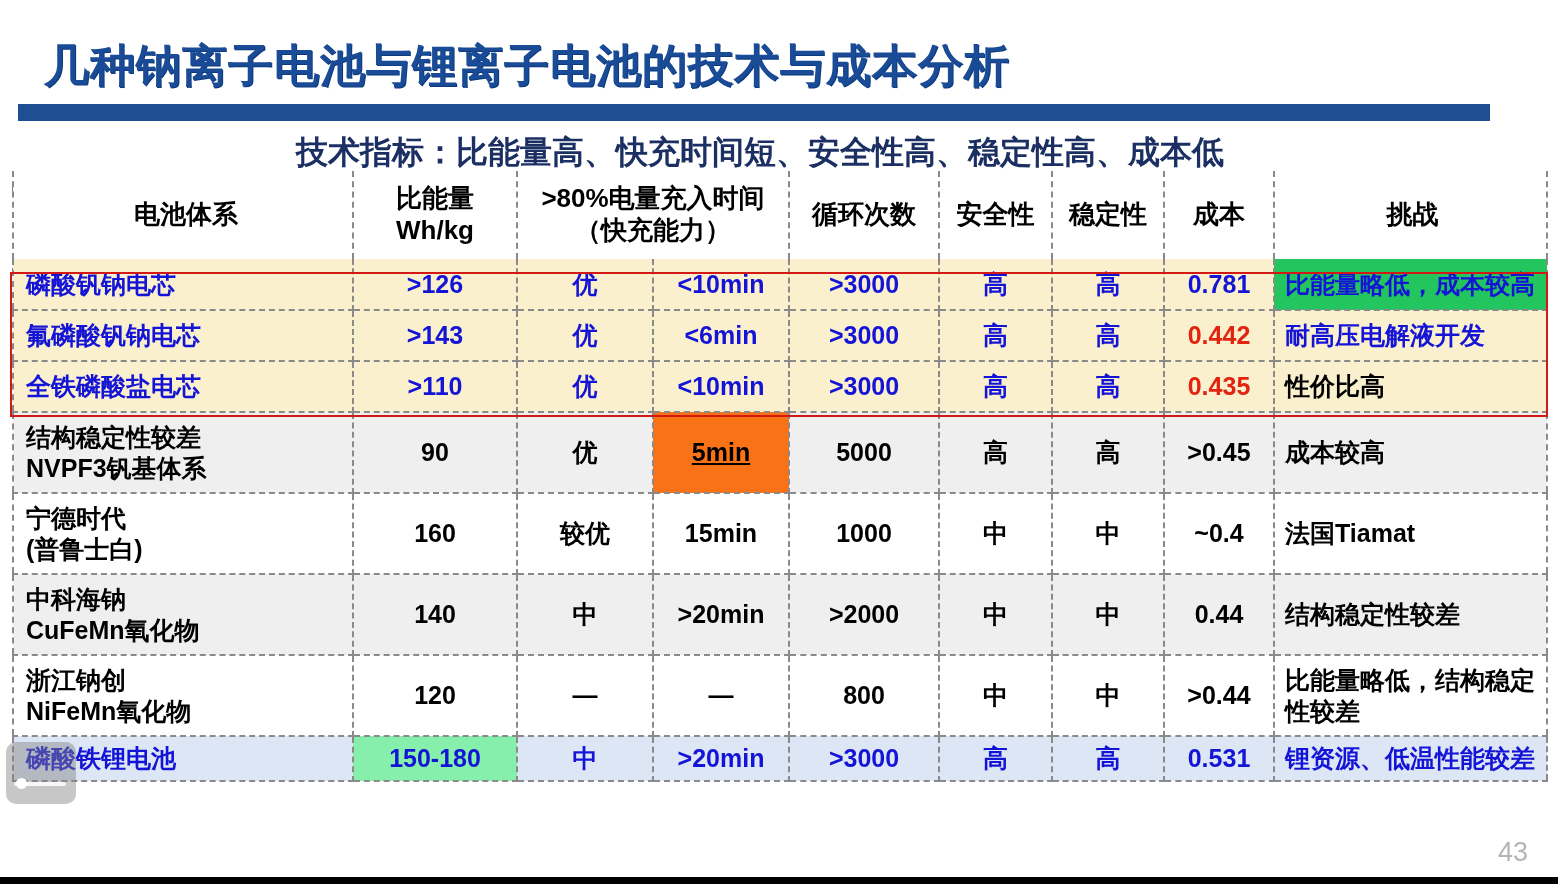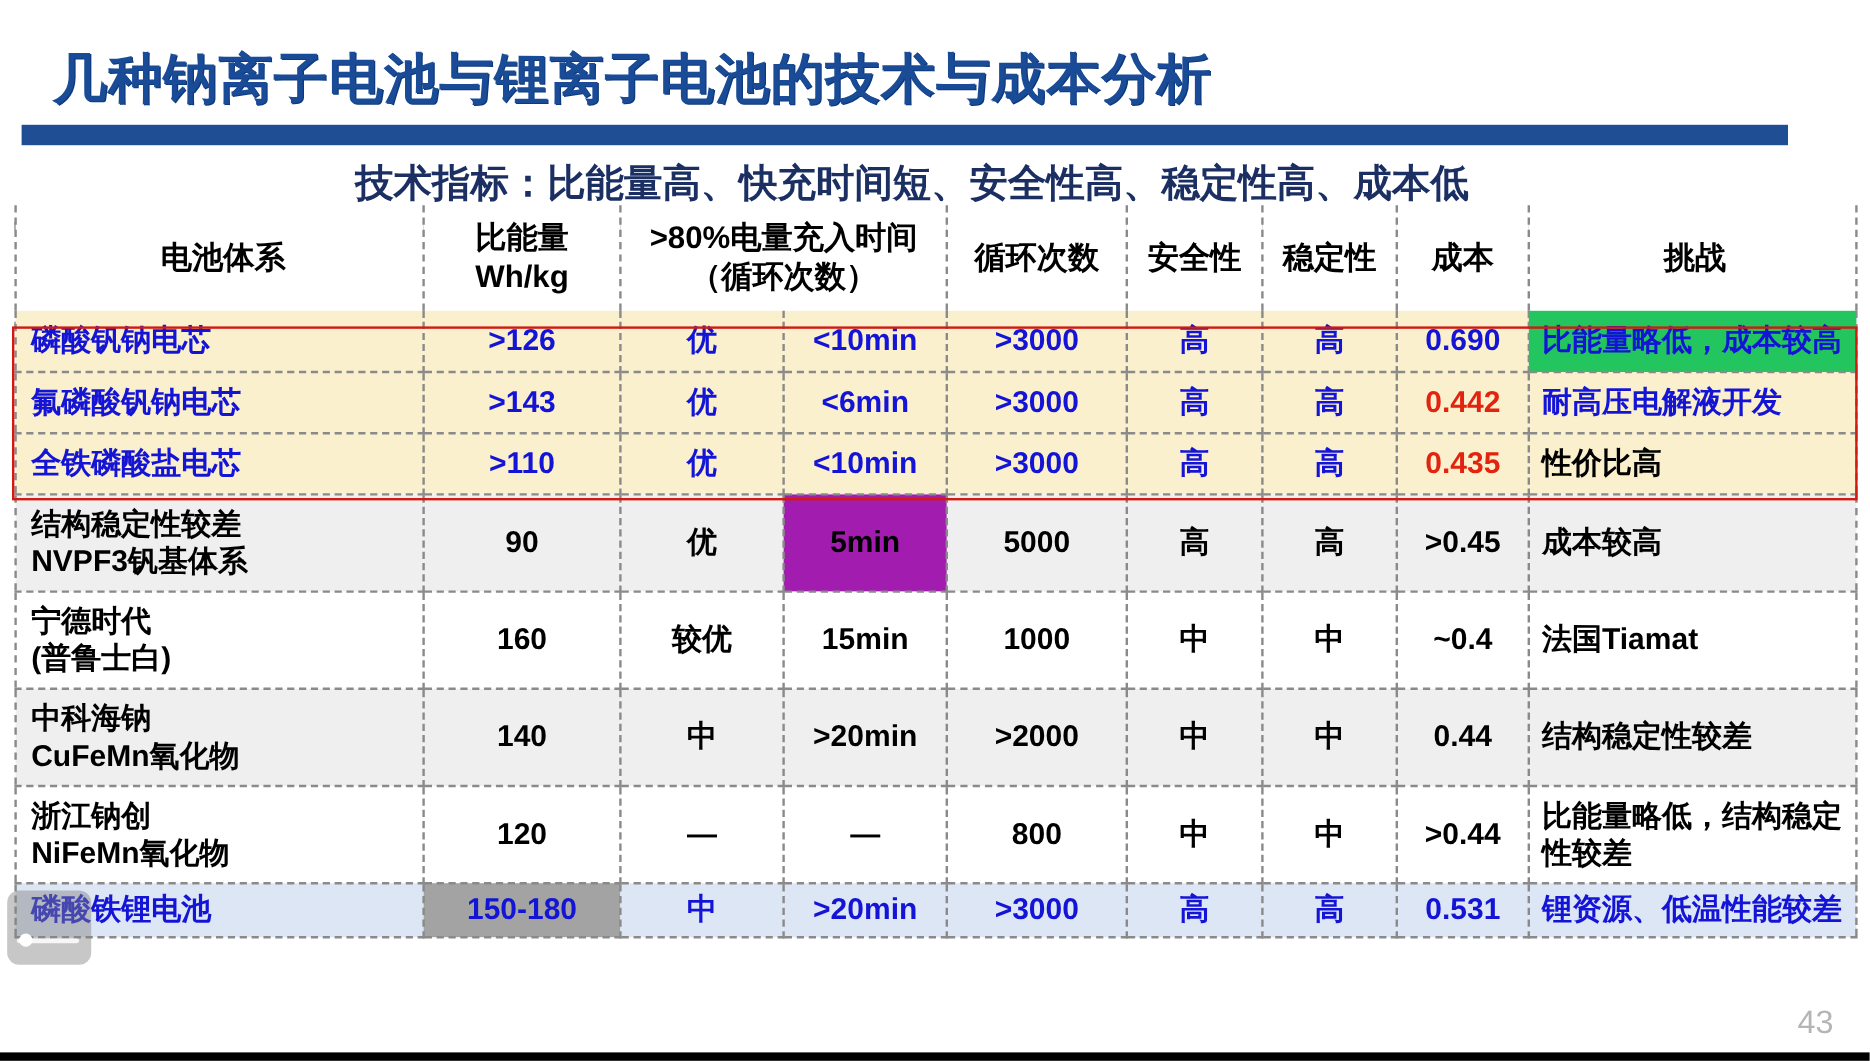--- a/index.html
+++ b/index.html
@@ -148,39 +148,39 @@
     <table class="grid">
       <tbody id="table-body">
         <tr class="r-head">
           <td class="c0" style="text-align:center !important;">电池体系</td>
           <td class="c1">
             <div>比能量</div>
             <div>Wh/kg</div>
           </td>
           <td class="c2 c3" colspan="2" style="width:272px;">
             <div>&gt;80%电量充入时间</div>
-            <div>（循环次数）</div>
+            <div>（快充能力）</div>
           </td>
           <td class="c4">循环次数</td>
           <td class="c5">安全性</td>
           <td class="c6">稳定性</td>
           <td class="c7">成本</td>
           <td class="c8" style="text-align:center !important;">挑战</td>
         </tr>
       <tr class="body hl">
             <td class="c0" style="background: rgb(251, 240, 205); color: rgb(20, 20, 214);">
               <div>磷酸钒钠电芯</div>
             </td>
             <td class="c1" style="background: rgb(251, 240, 205); color: rgb(20, 20, 214);">&gt;126</td>
             <td class="c2" style="background: rgb(251, 240, 205); color: rgb(20, 20, 214);">优</td>
             <td class="c3" style="background: rgb(251, 240, 205); color: rgb(20, 20, 214);">&lt;10min</td>
             <td class="c4" style="background: rgb(251, 240, 205); color: rgb(20, 20, 214);">&gt;3000</td>
             <td class="c5" style="background: rgb(251, 240, 205); color: rgb(20, 20, 214);">高</td>
             <td class="c6" style="background: rgb(251, 240, 205); color: rgb(20, 20, 214);">高</td>
-            <td class="c7" style="background: rgb(251, 240, 205); color: rgb(20, 20, 214);">0.690</td>
+            <td class="c7" style="background: rgb(251, 240, 205); color: rgb(20, 20, 214);">0.781</td>
             <td class="c8" style="background: #22c55e; color: rgb(20, 20, 214);">比能量略低，成本较高</td>
           </tr>
           <tr class="body hl">
             <td class="c0" style="background: rgb(251, 240, 205); color: rgb(20, 20, 214);">
               <div>氟磷酸钒钠电芯</div>
             </td>
             <td class="c1" style="background: rgb(251, 240, 205); color: rgb(20, 20, 214);">&gt;143</td>
             <td class="c2" style="background: rgb(251, 240, 205); color: rgb(20, 20, 214);">优</td>
             <td class="c3" style="background: rgb(251, 240, 205); color: rgb(20, 20, 214);">&lt;6min</td>
             <td class="c4" style="background: rgb(251, 240, 205); color: rgb(20, 20, 214);">&gt;3000</td>
@@ -202,21 +202,21 @@
             <td class="c7 cost-red" style="background: rgb(251, 240, 205); color: rgb(226, 35, 15);">0.435</td>
             <td class="c8" style="background: rgb(251, 240, 205); color: #000000;">性价比高</td>
           </tr>
           <tr class="body alt">
             <td class="c0" style="background: rgb(239, 239, 239);">
               <div>结构稳定性较差</div>
               <div>NVPF3钒基体系</div>
             </td>
             <td class="c1" style="background: rgb(239, 239, 239);">90</td>
             <td class="c2" style="background: rgb(239, 239, 239);">优</td>
-            <td class="c3" style="background: #a21caf;">5min</td>
+            <td class="c3" style="background: #f97316; text-decoration: underline;">5min</td>
             <td class="c4" style="background: rgb(239, 239, 239);">5000</td>
             <td class="c5" style="background: rgb(239, 239, 239);">高</td>
             <td class="c6" style="background: rgb(239, 239, 239);">高</td>
             <td class="c7" style="background: rgb(239, 239, 239);">&gt;0.45</td>
             <td class="c8" style="background: rgb(239, 239, 239);">成本较高</td>
           </tr>
           <tr class="body plain">
             <td class="c0">
               <div>宁德时代</div>
               <div>(普鲁士白)</div>
@@ -255,21 +255,21 @@
             <td class="c4">800</td>
             <td class="c5">中</td>
             <td class="c6">中</td>
             <td class="c7">&gt;0.44</td>
             <td class="c8">比能量略低，结构稳定性较差</td>
           </tr>
           <tr class="body lfp">
             <td class="c0" style="background: rgb(220, 230, 245); color: rgb(20, 20, 214);">
               <div>磷酸铁锂电池</div>
             </td>
-            <td class="c1" style="background: #a3a3a3; color: rgb(20, 20, 214);">150-180</td>
+            <td class="c1" style="background: #86efac; color: rgb(20, 20, 214);">150-180</td>
             <td class="c2" style="background: rgb(220, 230, 245); color: rgb(20, 20, 214);">中</td>
             <td class="c3" style="background: rgb(220, 230, 245); color: rgb(20, 20, 214);">&gt;20min</td>
             <td class="c4" style="background: rgb(220, 230, 245); color: rgb(20, 20, 214);">&gt;3000</td>
             <td class="c5" style="background: rgb(220, 230, 245); color: rgb(20, 20, 214);">高</td>
             <td class="c6" style="background: rgb(220, 230, 245); color: rgb(20, 20, 214);">高</td>
             <td class="c7" style="background: rgb(220, 230, 245); color: rgb(20, 20, 214);">0.531</td>
             <td class="c8" style="background: rgb(220, 230, 245); color: rgb(20, 20, 214);">锂资源、低温性能较差</td>
           </tr>
         </tbody>
     </table>

